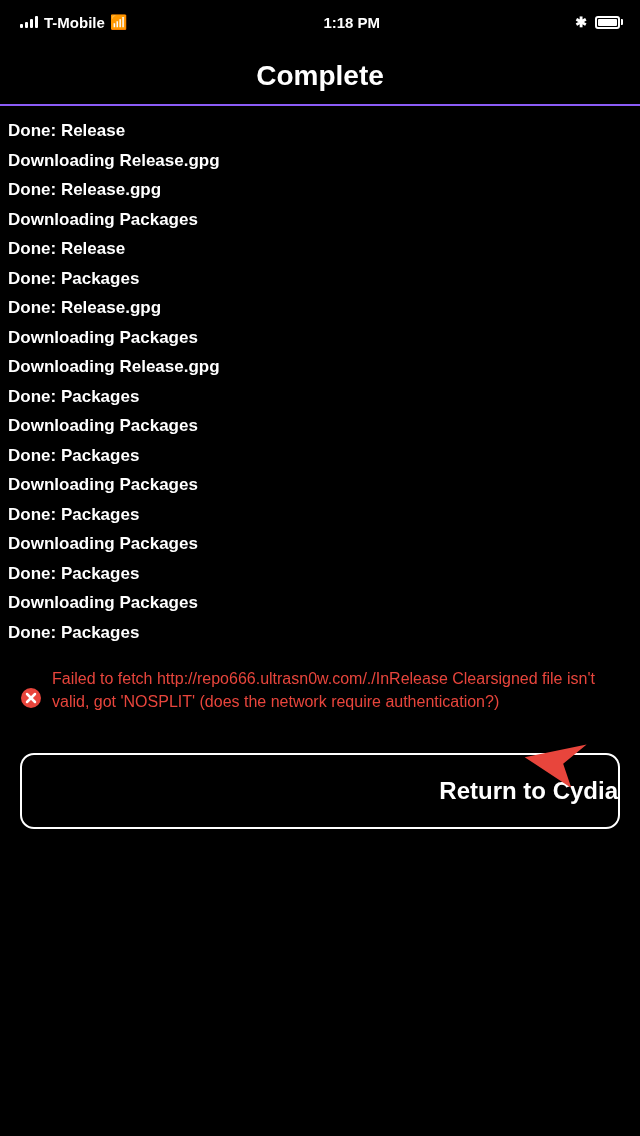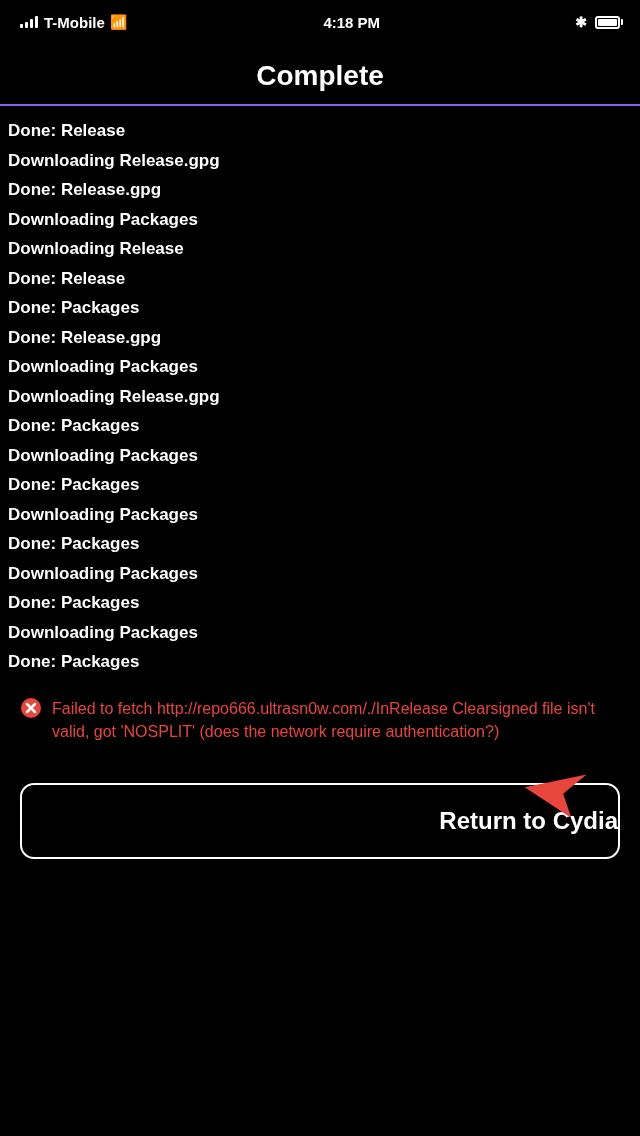--- a/index.html
+++ b/index.html
@@ -104,21 +104,21 @@
       line-height: 1.5;
       padding: 2px 0;
     }
 
     
     .error-section {
       padding: 10px 20px;
     }
     .error-item {
       display: flex;
-      align-items: flex-start;
+      align-items: flex-end;
       gap: 10px;
       margin-bottom: 14px;
     }
     .error-text {
       color: #e8453c;
       font-size: 16px;
       line-height: 1.45;
       flex: 1;
     }
 
@@ -160,38 +160,37 @@
   <div class="status-left">
     <div class="signal-bars">
       <span></span>
         <span></span>
         <span></span>
         <span></span>
     </div>
     <span>T-Mobile</span>
     <span class="wifi-icon">📶</span>
   </div>
-  <div class="status-center">4:18 PM</div>
+  <div class="status-center">1:18 PM</div>
   <div class="status-right">
     <span style="font-size:14px;">✱</span>
     <div class="battery">
       <div class="battery-fill"></div>
     </div>
   </div>
 </div>
 
 <div class="page-title">Complete</div>
 
 <div class="log-content">
 
 <div class="log-line">Done: Release</div>
     <div class="log-line">Downloading Release.gpg</div>
     <div class="log-line">Done: Release.gpg</div>
     <div class="log-line">Downloading Packages</div>
-    <div class="log-line">Downloading Release</div>
     <div class="log-line">Done: Release</div>
     <div class="log-line">Done: Packages</div>
     <div class="log-line">Done: Release.gpg</div>
     <div class="log-line">Downloading Packages</div>
     <div class="log-line">Downloading Release.gpg</div>
     <div class="log-line">Done: Packages</div>
     <div class="log-line">Downloading Packages</div>
     <div class="log-line">Done: Packages</div>
     <div class="log-line">Downloading Packages</div>
     <div class="log-line">Done: Packages</div>

